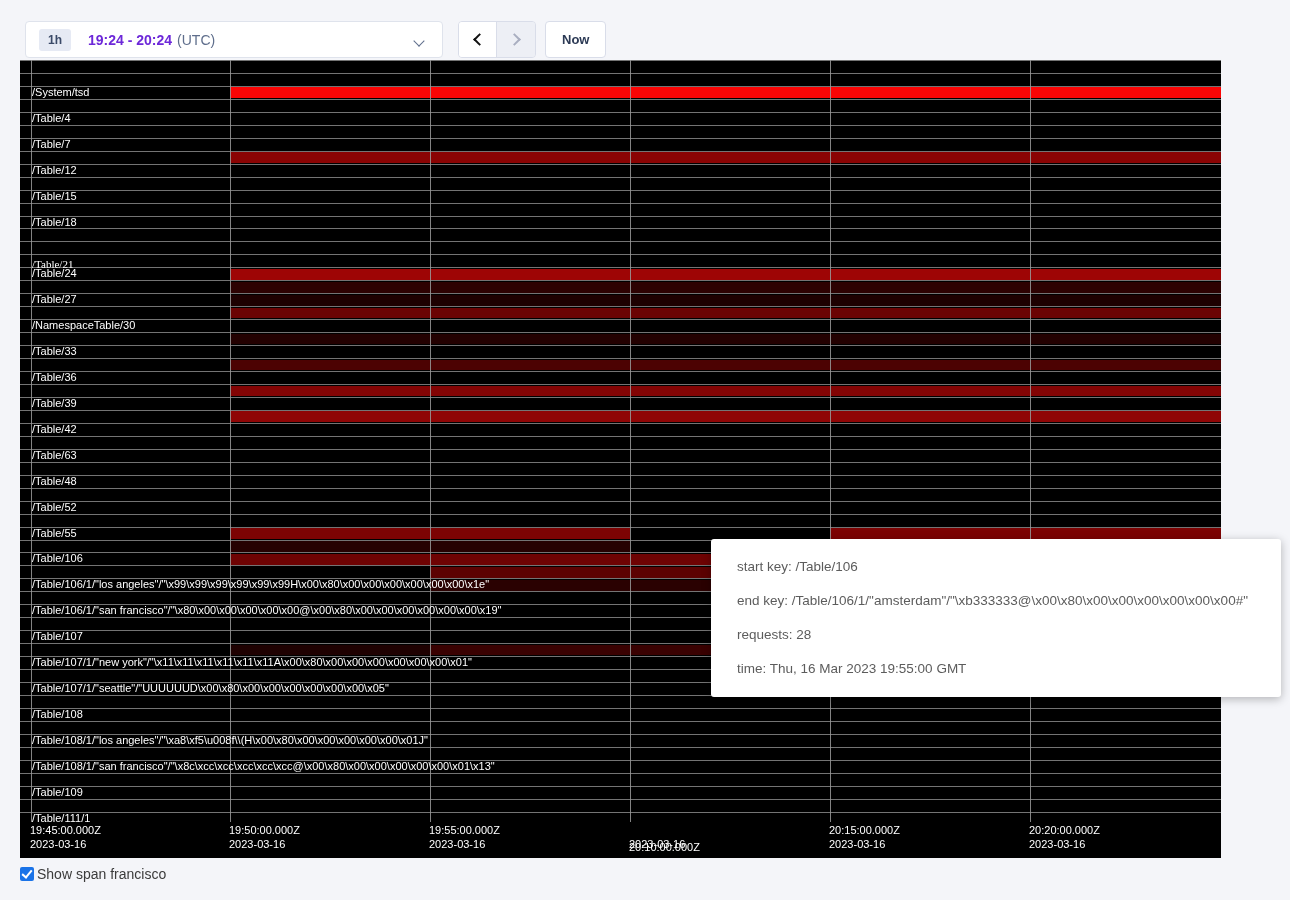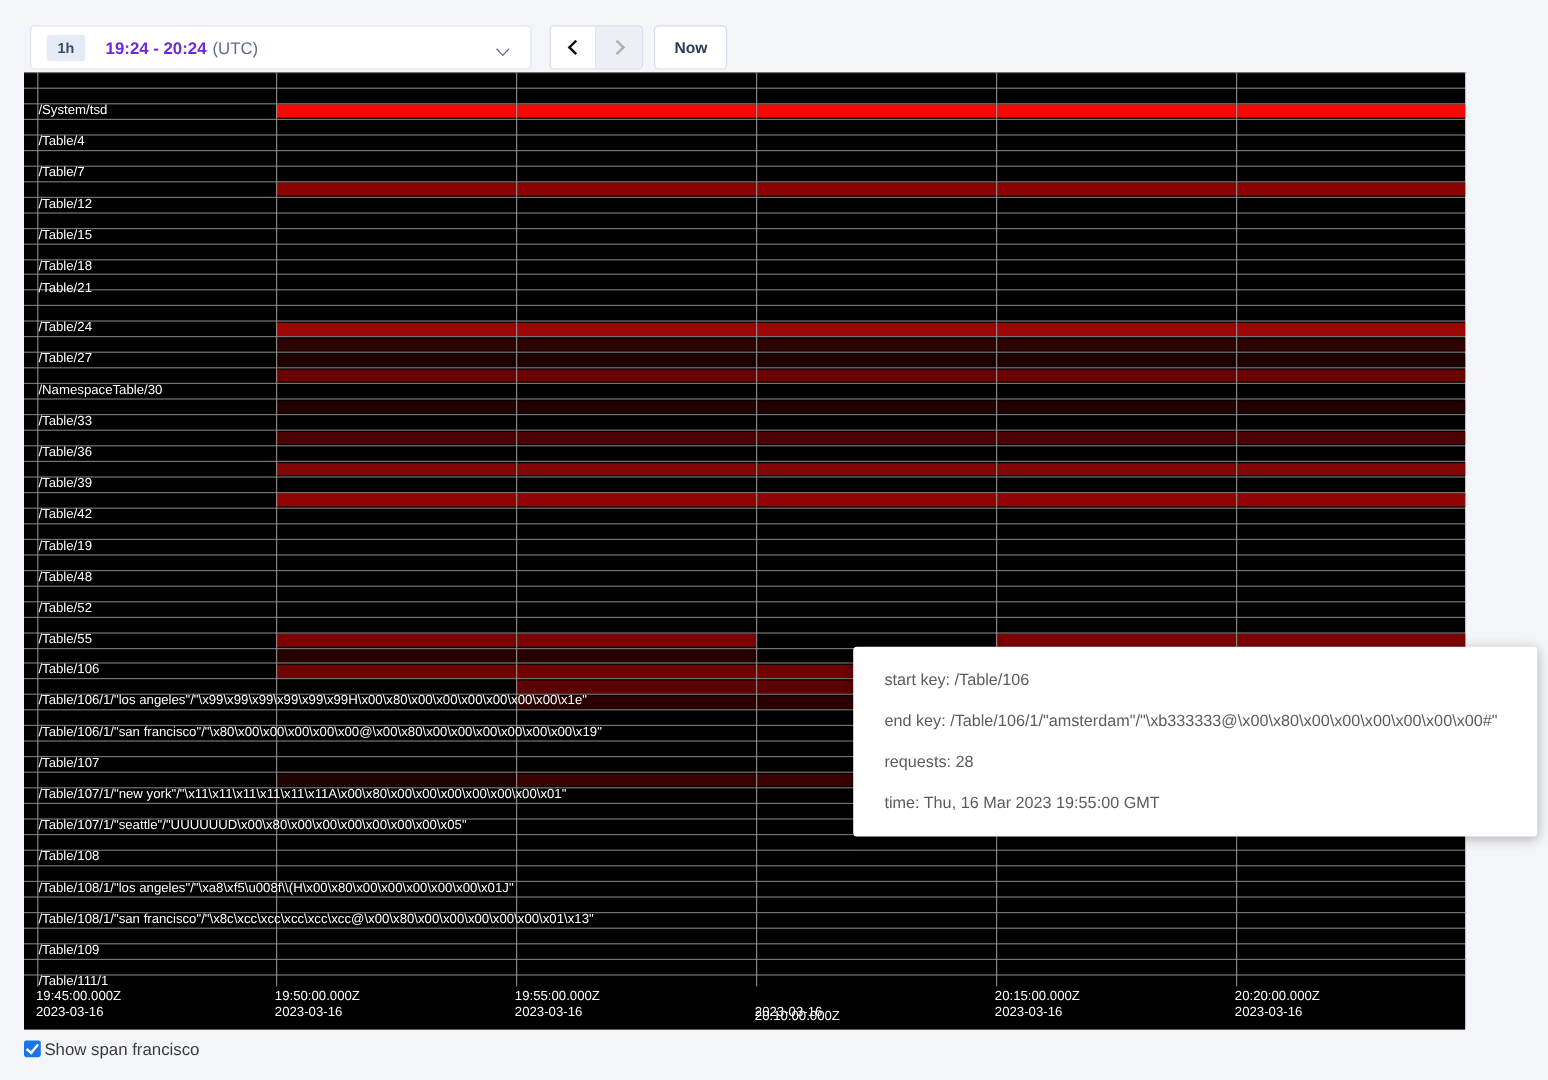--- a/index.html
+++ b/index.html
@@ -155,29 +155,29 @@
     <div class="vline" style="left: 410px; height: 762px;"></div>
     <div class="vline" style="left: 610px; height: 762px;"></div>
     <div class="vline" style="left: 810px; height: 762px;"></div>
     <div class="vline" style="left: 1010px; height: 762px;"></div>
     <div class="row-label" style="left: 12px; top: 13.92px;">/System/tsd</div>
     <div class="row-label" style="left: 12px; top: 39.84px; text-align: center;">/Table/4</div>
     <div class="row-label" style="left: 12px; top: 65.76px;">/Table/7</div>
     <div class="row-label" style="left: 12px; top: 91.68px;">/Table/12</div>
     <div class="row-label" style="left: 12px; top: 117.6px;">/Table/15</div>
     <div class="row-label" style="left: 12px; top: 143.52px;">/Table/18</div>
-    <div class="row-label" style="left: 12px; top: 162px;">/Table/21</div>
+    <div class="row-label" style="left: 12px; top: 186px; font-family: Liberation Serif, serif;">/Table/21</div>
     <div class="row-label" style="left: 12px; top: 195.36px;">/Table/24</div>
     <div class="row-label" style="left: 12px; top: 221.28px;">/Table/27</div>
     <div class="row-label" style="left: 12px; top: 247.2px;">/NamespaceTable/30</div>
     <div class="row-label" style="left: 12px; top: 273.12px;">/Table/33</div>
     <div class="row-label" style="left: 12px; top: 299.04px;">/Table/36</div>
     <div class="row-label" style="left: 12px; top: 324.96px;">/Table/39</div>
     <div class="row-label" style="left: 12px; top: 350.88px;">/Table/42</div>
-    <div class="row-label" style="left: 12px; top: 376.8px;">/Table/19</div>
+    <div class="row-label" style="left: 12px; top: 376.8px;">/Table/63</div>
     <div class="row-label" style="left: 12px; top: 402.72px;">/Table/48</div>
     <div class="row-label" style="left: 12px; top: 428.64px;">/Table/52</div>
     <div class="row-label" style="left: 12px; top: 454.56px;">/Table/55</div>
     <div class="row-label" style="left: 12px; top: 480.48px;">/Table/106</div>
     <div class="row-label" style="left: 12px; top: 506.4px;">/Table/106/1/"los angeles"/"\x99\x99\x99\x99\x99\x99H\x00\x80\x00\x00\x00\x00\x00\x00\x1e"</div>
     <div class="row-label" style="left: 12px; top: 532.32px;">/Table/106/1/"san francisco"/"\x80\x00\x00\x00\x00\x00@\x00\x80\x00\x00\x00\x00\x00\x00\x19"</div>
     <div class="row-label" style="left: 12px; top: 558.24px;">/Table/107</div>
     <div class="row-label" style="left: 12px; top: 584.16px;">/Table/107/1/"new york"/"\x11\x11\x11\x11\x11\x11A\x00\x80\x00\x00\x00\x00\x00\x00\x01"</div>
     <div class="row-label" style="left: 12px; top: 610.08px;">/Table/107/1/"seattle"/"UUUUUUD\x00\x80\x00\x00\x00\x00\x00\x00\x05"</div>
     <div class="row-label" style="left: 12px; top: 636px;">/Table/108</div>

